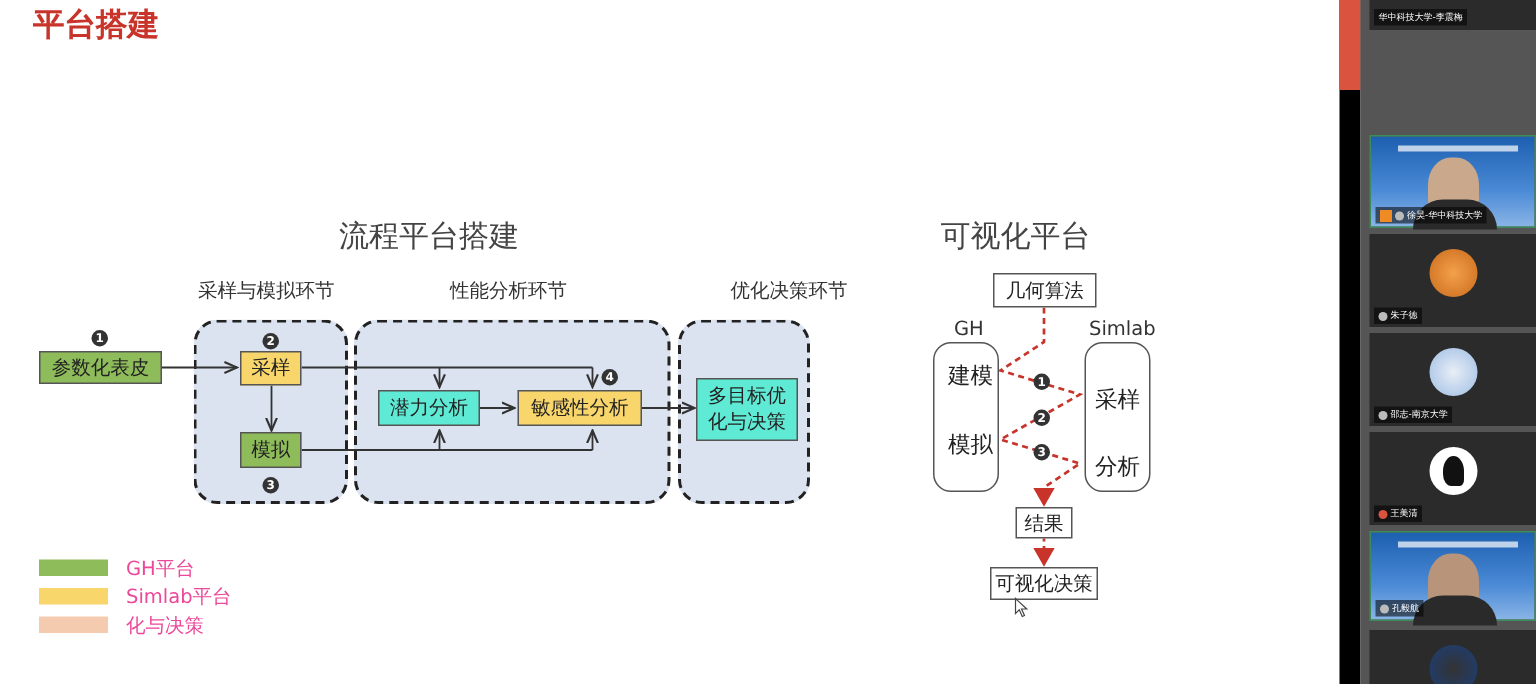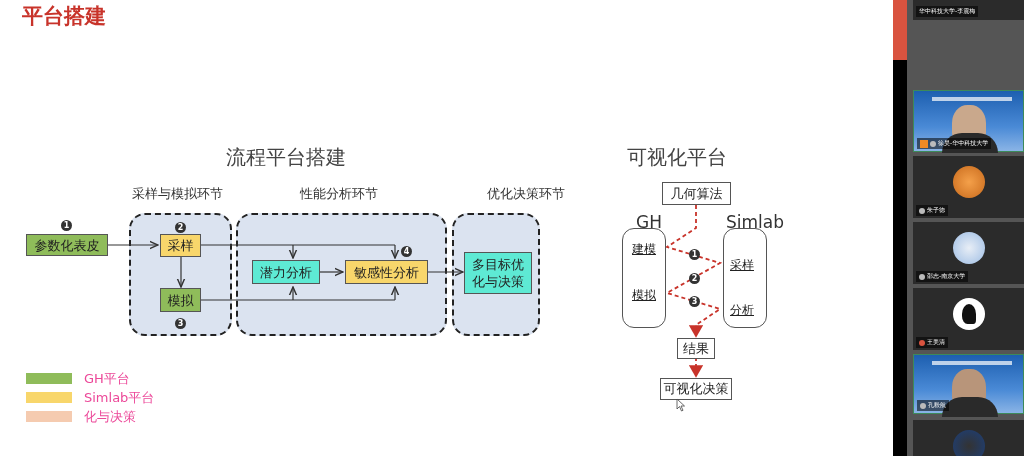--- a/index.html
+++ b/index.html
@@ -23,22 +23,22 @@
 
   svg.overlay { position: absolute; left: 0; top: 0; }
 
   .legend { position: absolute; left: 26px; top: 369px; }
   .legend-row { display: flex; align-items: center; height: 19px; }
   .legend-swatch { width: 46px; height: 11px; margin-right: 12px; }
   .legend-label { font-size: 13px; color: #ec4899; }
 
   .rnode { position: absolute; font-size: 13px; color: #222; background: #fff; border: 1.5px solid #555; display: flex; align-items: center; justify-content: center; }
   .rpanel { position: absolute; border: 1.5px solid #555; border-radius: 12px; background: #fff; }
-  .rlabel { position: absolute; font-size: 17px; color: #333; text-align: center; }
-  .rtext { position: absolute; font-size: 12px; color: #222; text-decoration: underline; }
+  .rlabel { position: absolute; font-size: 13px; color: #333; text-align: center; }
+  .rtext { position: absolute; font-size: 15px; color: #222; }
 
   .cursor { position: absolute; left: 676px; top: 398px; width: 10px; height: 14px; }
 
   
   .gap-strip { position: absolute; left: 893px; top: 0; width: 14px; height: 456px; background: #000; }
   .red-tab { position: absolute; left: 893px; top: 0; width: 14px; height: 60px; background: #d9533f; }
   .sidebar { position: absolute; left: 907px; top: 0; width: 117px; height: 456px; background: #555; }
   .tile { position: absolute; left: 6px; width: 111px; background: #2b2b2b; }
   .tile-name { position: absolute; left: 3px; bottom: 2px; font-size: 6px; color: #fff; background: rgba(0,0,0,0.55); padding: 1px 3px; white-space: nowrap; display: flex; align-items: center; gap: 2px; }
   .mic-icon { display: inline-block; width: 6px; height: 6px; border-radius: 50%; background: #bbb; }

